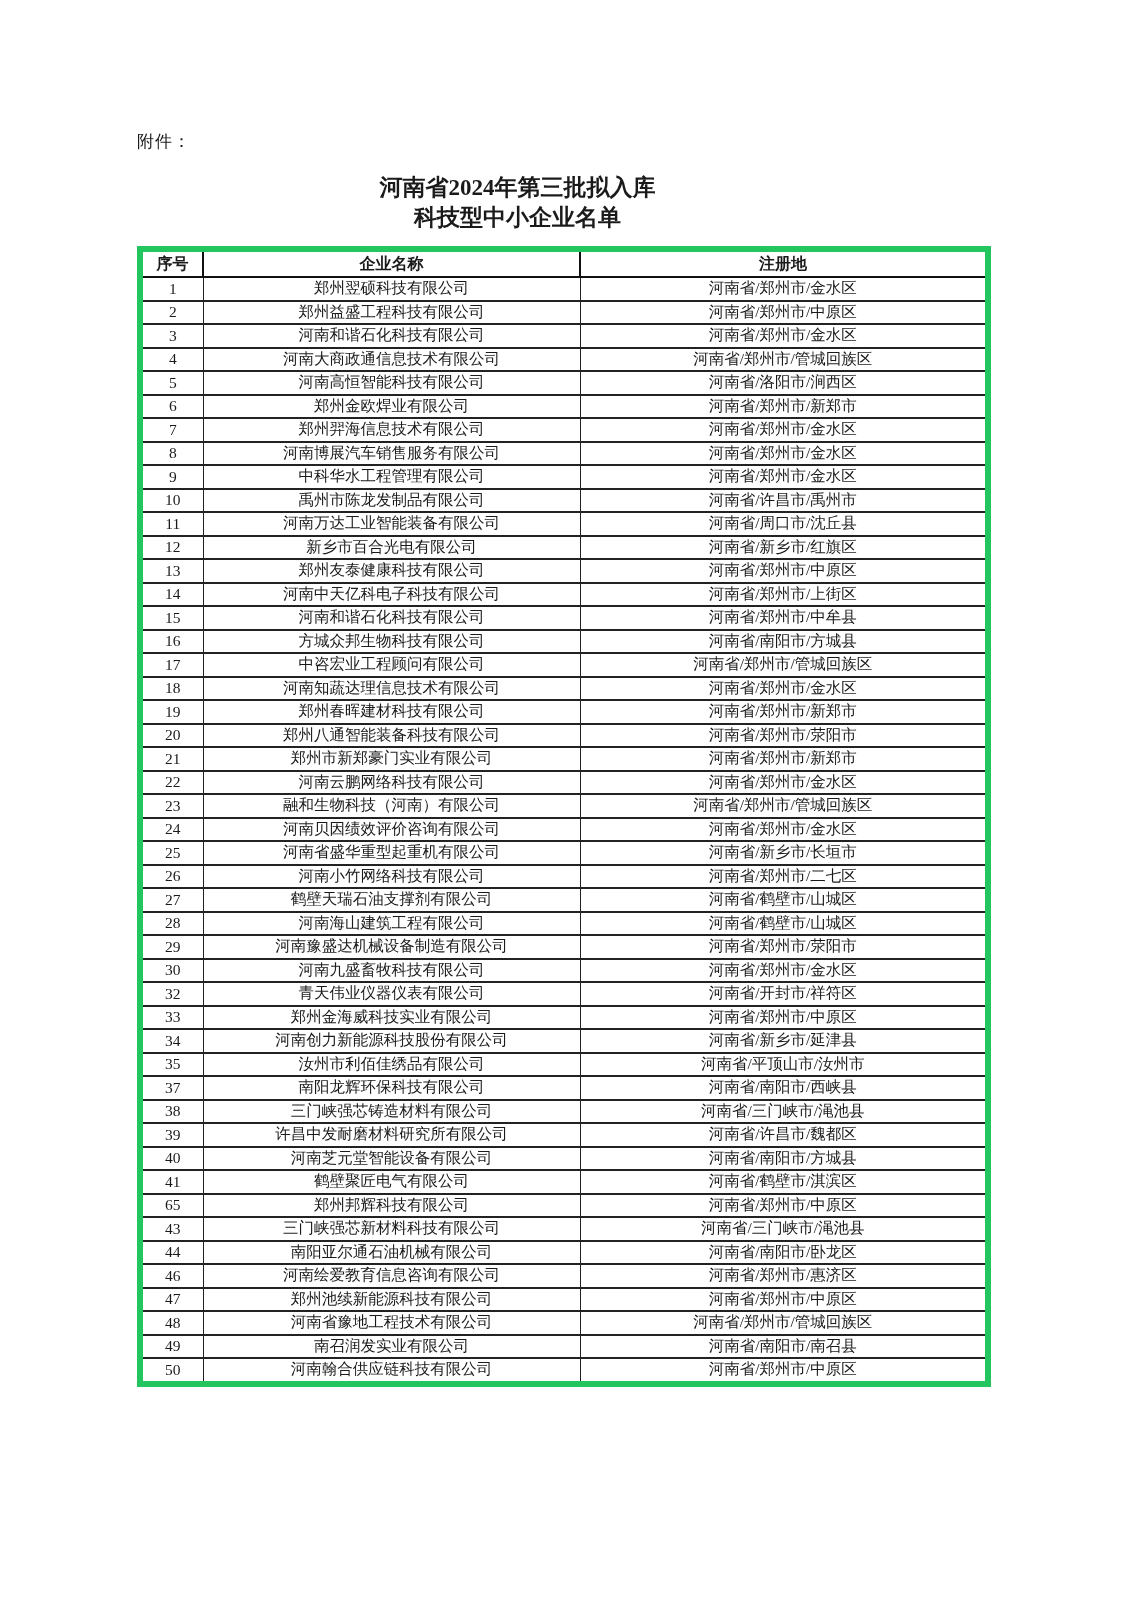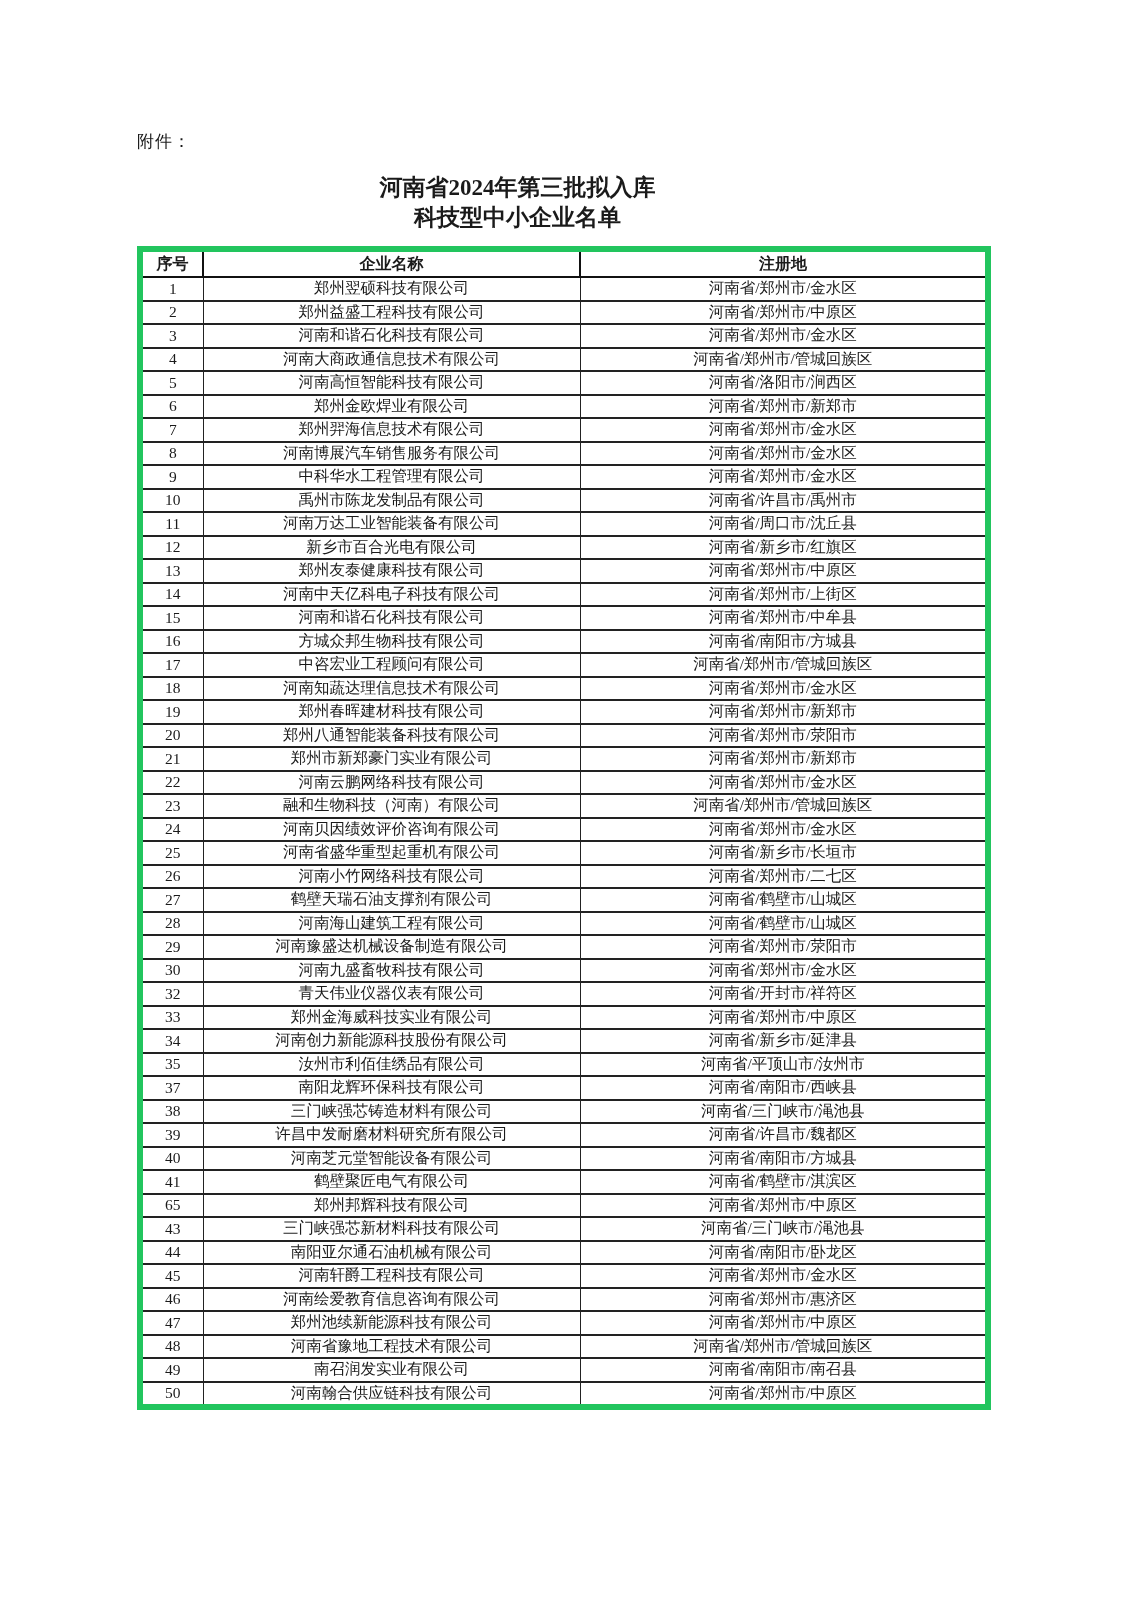--- a/index.html
+++ b/index.html
@@ -294,25 +294,20 @@
           <td>43</td>
           <td>三门峡强芯新材料科技有限公司</td>
           <td>河南省/三门峡市/渑池县</td>
         </tr>
         <tr>
           <td>44</td>
           <td>南阳亚尔通石油机械有限公司</td>
           <td>河南省/南阳市/卧龙区</td>
         </tr>
         <tr>
-          <td>45</td>
-          <td>河南轩爵工程科技有限公司</td>
-          <td>河南省/郑州市/金水区</td>
-        </tr>
-        <tr>
           <td>46</td>
           <td>河南绘爱教育信息咨询有限公司</td>
           <td>河南省/郑州市/惠济区</td>
         </tr>
         <tr>
           <td>47</td>
           <td>郑州池续新能源科技有限公司</td>
           <td>河南省/郑州市/中原区</td>
         </tr>
         <tr>

